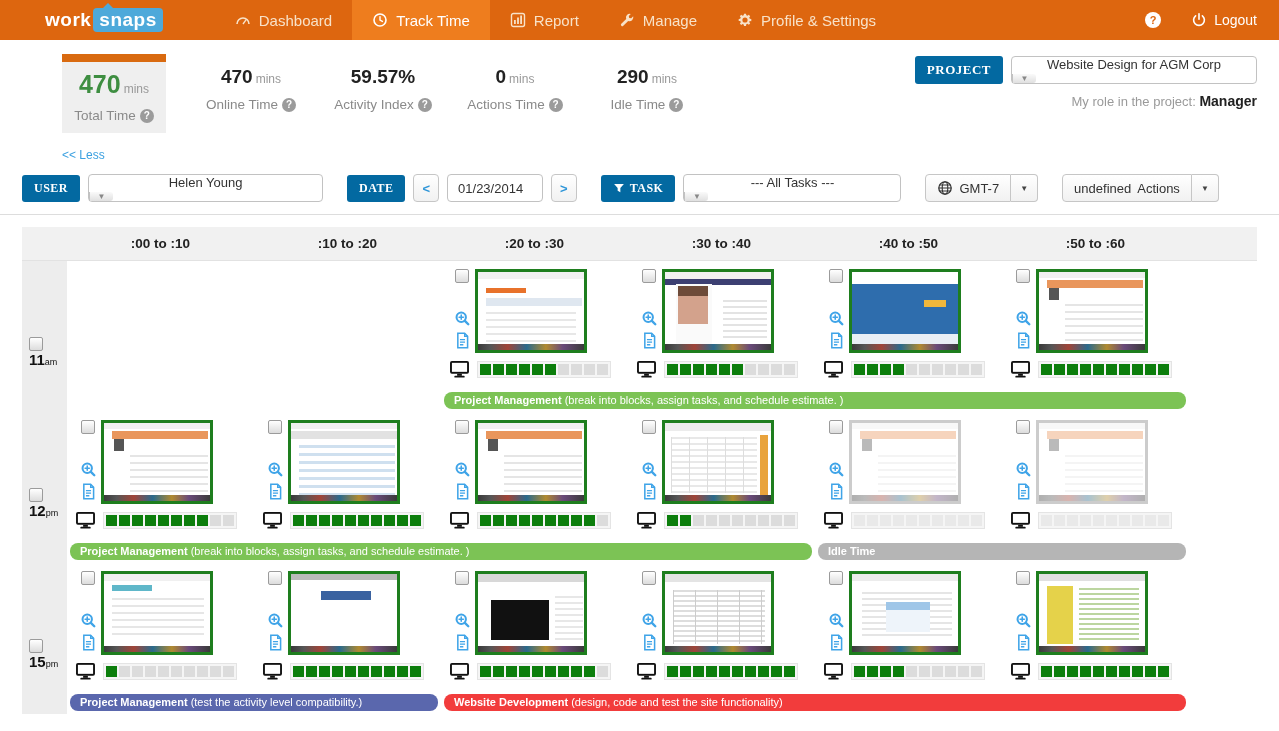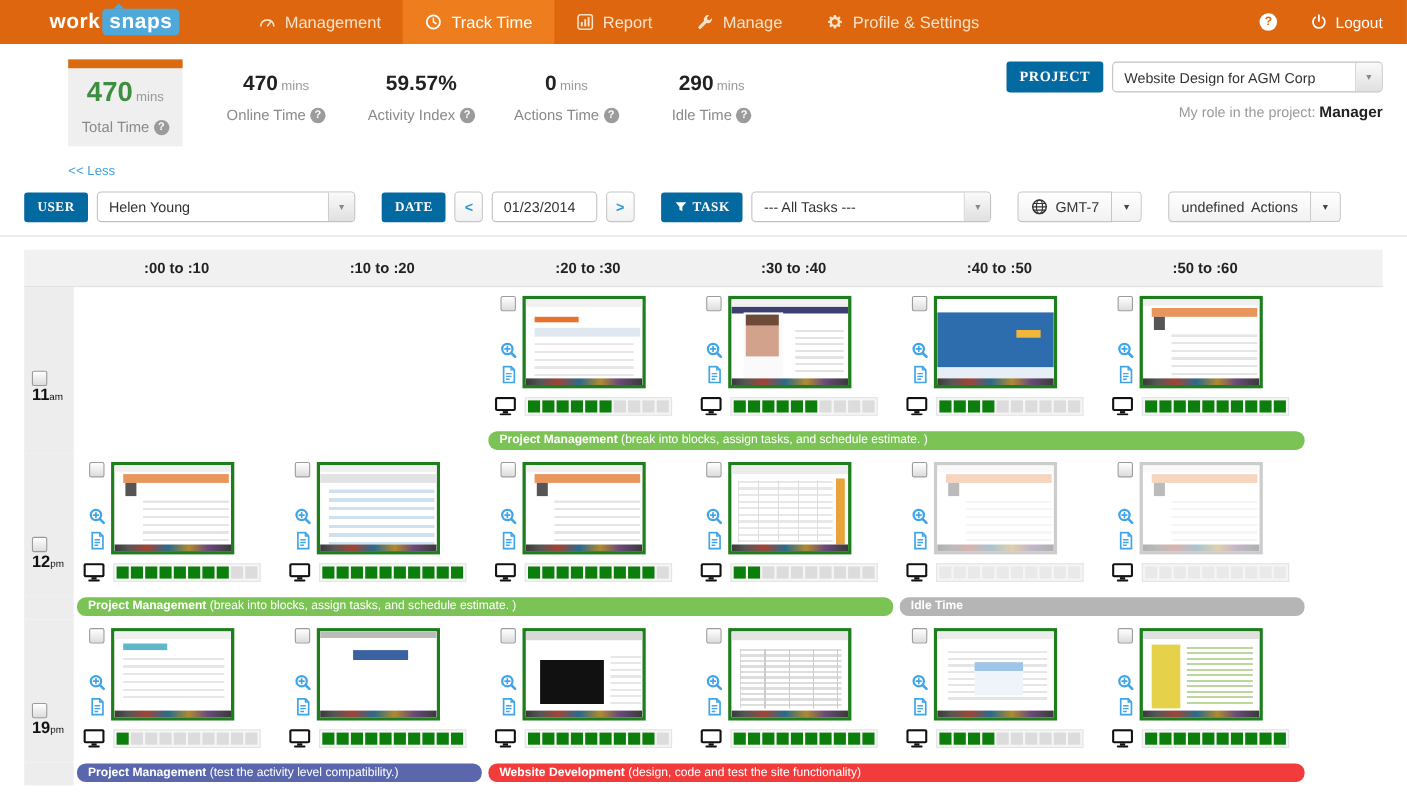--- a/index.html
+++ b/index.html
@@ -33,21 +33,21 @@
   .less { position:absolute; left:62px; bottom:4px; color:#3aa0e0; font-size:12px; cursor:pointer; }
   .projbox { position:absolute; right:22px; top:16px; }
   .projrow { display:flex; align-items:center; gap:8px; justify-content:flex-end; }
   .role { margin-top:9px; font-size:13px; color:#9a9a9a; text-align:right; }
   .role b { color:#222; font-size:14px; }
 
   
   .badge { background:#0369a1; color:#fff; font-weight:bold; font-size:12px; padding:6px 12px; border-radius:3px; letter-spacing:.5px; display:flex; align-items:center; gap:5px;font-family:Liberation Serif, serif; }
   .badge svg { width:12px; height:12px; }
   .fbar { display:flex; align-items:center; gap:8px; padding:8px 0 10px 22px; }
-  .select { display:flex; align-items:center; border:1px solid #c2c2c2; border-radius:4px; background:#fff; height:28px; cursor:pointer; }
+  .select { display:flex; align-items:center; border:1px solid #c2c2c2; border-radius:4px; background:#fff; height:28px; cursor:pointer;flex-direction:column; }
   .select .val { padding:0 10px; font-size:13px; color:#333; flex:1; white-space:nowrap; overflow:hidden; }
   .select .arrow { width:24px; align-self:stretch; border-left:1px solid #c2c2c2; background:linear-gradient(#fafafa,#e0e0e0); display:flex; align-items:center; justify-content:center; color:#888; font-size:8px; border-radius:0 3px 3px 0; }
   .w195{width:235px}.w218{width:218px}.w246{width:246px}
   .btn { border:1px solid #c6c6c6; border-radius:4px; background:linear-gradient(#fff,#f1f1f1); height:28px; display:flex; align-items:center; gap:6px; padding:0 11px; font-size:13px; color:#333; cursor:pointer; }
   .btn-arrow { padding:0 8px; color:#2f96d8; font-weight:bold; font-size:13px; }
   .date-input { border:1px solid #c2c2c2; border-radius:4px; height:28px; width:96px; padding:0 10px; font-size:13px; color:#333; font-family:"Liberation Sans",sans-serif; }
   .split { display:flex; }
   .split .btn:first-child { border-radius:4px 0 0 4px; }
   .split .caret { border-left:none; border-radius:0 4px 4px 0; padding:0 9px; font-size:8px; color:#444; }
   .ml16 { margin-left:16px; }
@@ -171,21 +171,21 @@
     <span class="logo-snaps">snaps</span>
   </div>
   <div class="nav-menu">
       <div class="nav-item">
         <span class="icn">
           <svg viewBox="0 0 16 16">
             <path fill="none" stroke="currentColor" stroke-width="1.6" d="M2 12a6 6 0 0 1 12 0"></path>
             <path stroke="currentColor" stroke-width="1.4" d="M8 12l3.2-4.4"></path>
           </svg>
         </span>
-        <span>Management</span>
+        <span>Dashboard</span>
       </div>
       <div class="nav-item active">
         <span class="icn">
           <svg viewBox="0 0 16 16">
             <circle cx="8" cy="8" r="6" fill="none" stroke="currentColor" stroke-width="1.6"></circle>
             <path d="M8 4.6V8l2.4 1.4" fill="none" stroke="currentColor" stroke-width="1.4" stroke-linecap="round"></path>
           </svg>
         </span>
         <span>Track Time</span>
       </div>
@@ -812,21 +812,21 @@
         <div class="bars-gutter"></div>
         <div class="bars-area">
           <div class="tbar" style="left: calc(0% + 3px); width: calc(66.6667% - 6px); background: rgb(124, 195, 85);"><b>Project Management</b><span> (break into blocks, assign tasks, and schedule estimate. )</span></div>
           <div class="tbar" style="left: calc(66.6667% + 3px); width: calc(33.3333% - 6px); background: rgb(181, 181, 181);"><b>Idle Time</b></div>
         </div>
       </div>
       <div class="time-row">
         <div class="gutter">
           <div class="hourbox">
             <div class="cb"></div>
-            <div><span class="hnum">19</span><span class="hsuf">pm</span></div>
+            <div><span class="hnum">15</span><span class="hsuf">pm</span></div>
           </div>
         </div>
         <div class="cell">
           <div class="cell-top">
             <div class="icol">
               <div class="cb"></div>
               <span class="icn zm">
                 <svg viewBox="0 0 20 20">
                   <circle cx="8.5" cy="8.5" r="5.5" fill="none" stroke="currentColor" stroke-width="2.4"></circle>
                   <path d="M6 8.5h5M8.5 6v5" stroke="currentColor" stroke-width="1.8" stroke-linecap="round"></path>

